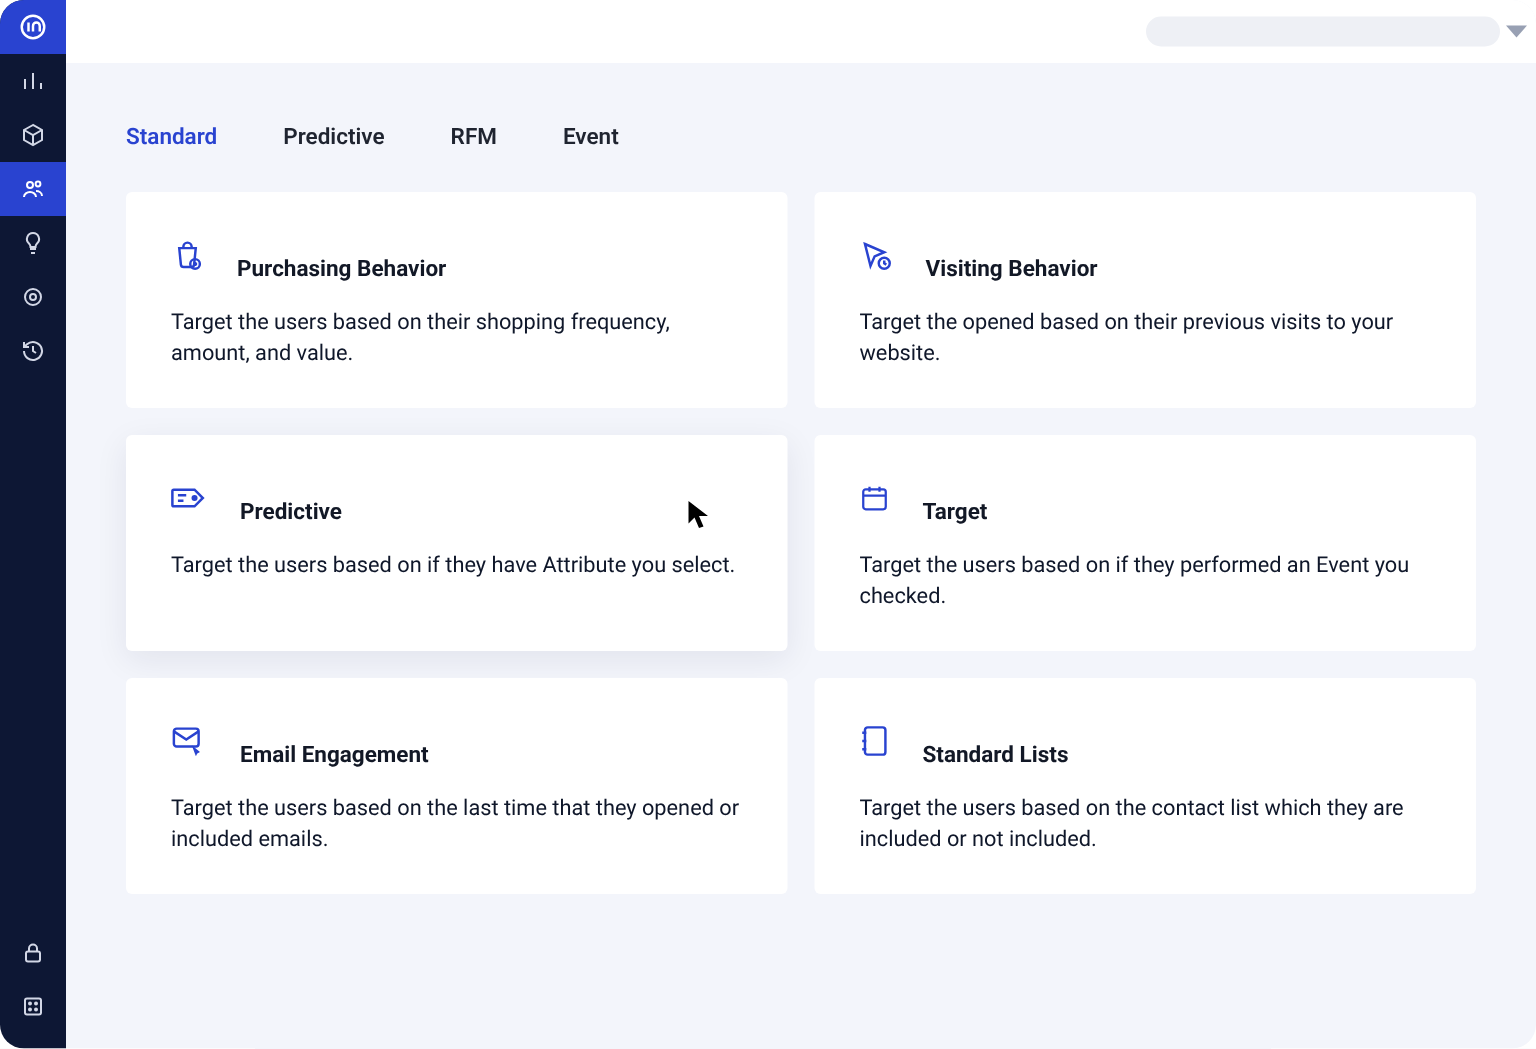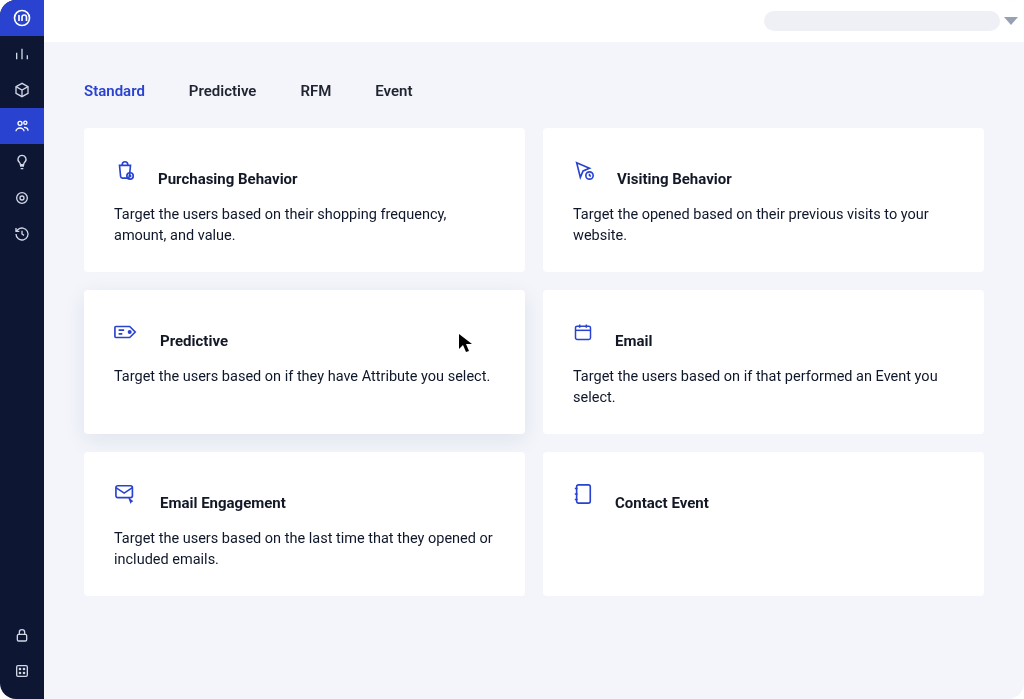--- a/index.html
+++ b/index.html
@@ -232,45 +232,46 @@
           <div class="card-desc">Target the users based on if they have Attribute you select.</div>
         </div>
 
         <div class="card">
           <div class="card-header">
             <svg class="card-icon" width="20" height="20" viewBox="0 0 24 24" fill="none" stroke="currentColor" stroke-width="1.8">
               <rect x="3" y="5" width="18" height="16" rx="2"></rect>
                 <path d="M3 10h18"></path>
                 <path d="M8 3v4M16 3v4"></path>
             </svg>
-            <div class="card-title">Email</div>
-          </div>
-          <div class="card-desc">Target the users based on if that performed an Event you select.</div>
+            <div class="card-title">Target</div>
+          </div>
+          <div class="card-desc">Target the users based on if they performed an Event you checked.</div>
         </div>
 
         <div class="card">
           <div class="card-header">
             <svg class="card-icon" width="24" height="22" viewBox="0 0 26 24" fill="none" stroke="currentColor" stroke-width="1.8">
               <rect x="2" y="3" width="18" height="13" rx="2"></rect>
                 <path d="M2 5l9 6 9-6"></path>
               <path d="M15 15l6 5-2 1-1 2-3-8z" fill="currentColor" stroke="none"></path>
             </svg>
             <div class="card-title">Email Engagement</div>
           </div>
           <div class="card-desc">Target the users based on the last time that they opened or included emails.</div>
         </div>
 
         <div class="card">
           <div class="card-header">
             <svg class="card-icon" width="20" height="22" viewBox="0 0 22 24" fill="none" stroke="currentColor" stroke-width="1.8">
               <rect x="4" y="2" width="15" height="20" rx="2"></rect>
               <path d="M2 6h3M2 12h3M2 18h3"></path>
             </svg>
-            <div class="card-title">Contact Event</div>
-          </div>
+            <div class="card-title">Standard Lists</div>
+          </div>
+          <div class="card-desc">Target the users based on the contact list which they are included or not included.</div>
         </div>
 
       </div>
     </div>
 
     <svg class="cursor" width="16" height="20" viewBox="0 0 16 20">
       <path d="M1 1l0 15 4-4 3 7 3-1-3-7 6 0z" fill="#000"></path>
     </svg>
 
   </main>

